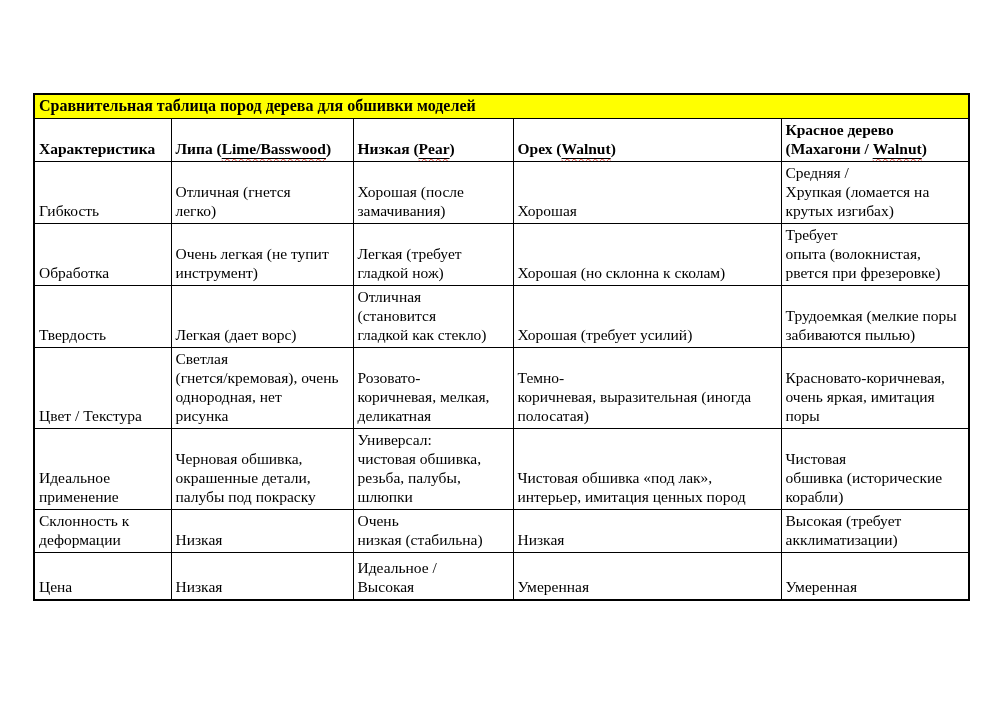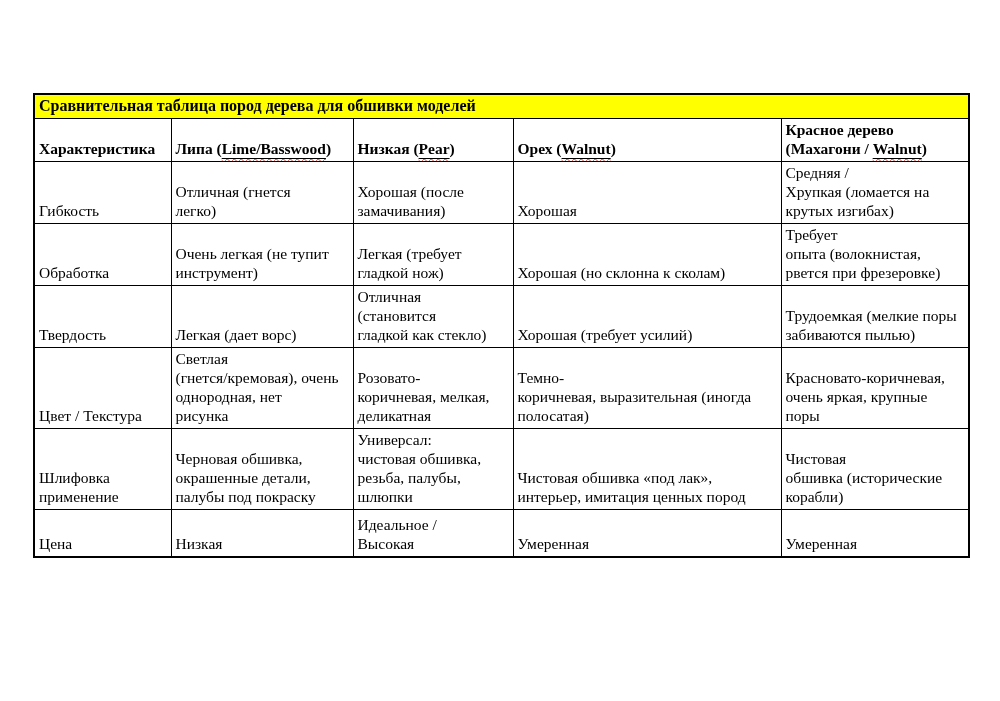--- a/index.html
+++ b/index.html
@@ -138,39 +138,49 @@
 (гнется/кремовая), очень
 однородная, нет
 рисунка</td>
           <td>Розовато-
 коричневая, мелкая,
 деликатная</td>
           <td>Темно-
 коричневая, выразительная (иногда
 полосатая)</td>
           <td>Красновато-коричневая,
-очень яркая, крупные
+очень яркая, имитация
 поры</td>
         </tr>
         <tr class="r7">
-          <td>Шлифовка
+          <td>Идеальное
 применение</td>
           <td>Черновая обшивка,
 окрашенные детали,
 палубы под покраску</td>
           <td>Универсал:
 чистовая обшивка,
 резьба, палубы,
 шлюпки</td>
           <td>Чистовая обшивка «под лак»,
 интерьер, имитация ценных пород</td>
           <td>Чистовая
 обшивка (исторические
 корабли)</td>
         </tr>
+        <tr class="r8">
+          <td>Склонность к
+деформации</td>
+          <td>Низкая</td>
+          <td>Очень
+низкая (стабильна)</td>
+          <td>Низкая</td>
+          <td>Высокая (требует
+акклиматизации)</td>
+        </tr>
         <tr class="r9">
           <td>Цена</td>
           <td>Низкая</td>
           <td>Идеальное /
 Высокая</td>
           <td>Умеренная</td>
           <td>Умеренная</td>
         </tr>
       </tbody>
   </table>

